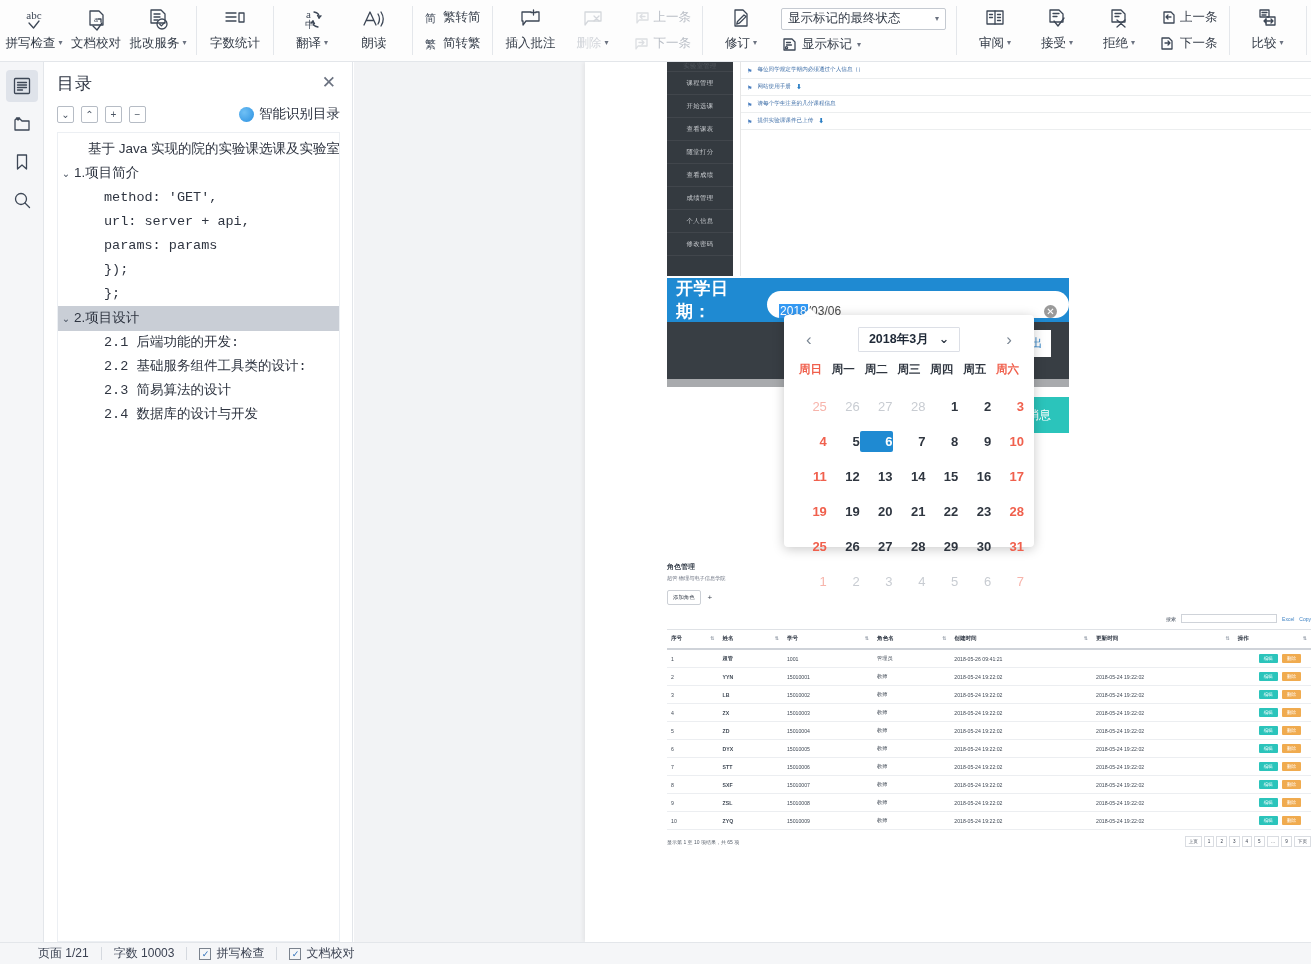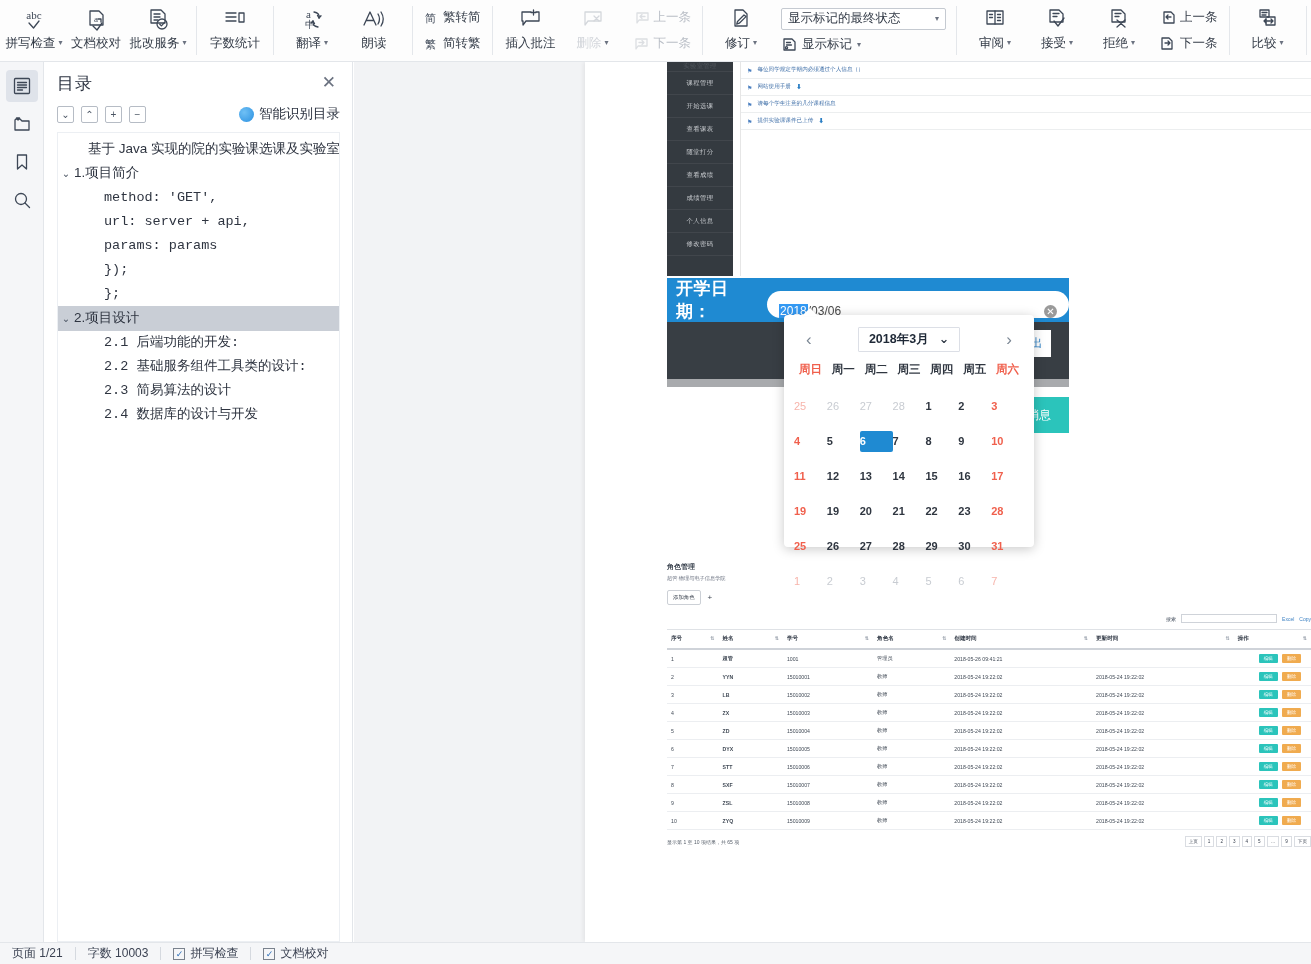--- a/index.html
+++ b/index.html
@@ -173,21 +173,21 @@
   .dp-head { display: flex; align-items: center; justify-content: space-between; padding: 4px 6px 8px 6px; }
   .dp-nav { font-size: 17px; color: #7b8794; cursor: pointer; padding: 0 6px; }
   .dp-sel {
     border: 1px solid #dcdfe6; border-radius: 1px; padding: 3px 10px; font-size: 12.5px;
     color: #1f2937; font-weight: bold; display: flex; gap: 10px; cursor: pointer;
   }
   .dp-grid { display: grid; grid-template-columns: repeat(7, 1fr); row-gap: 14px; }
   .dp-wd { font-size: 11.5px; font-weight: bold; text-align: center; color: #2f3640; padding: 2px 0 5px 0; }
   .dp-wd.wk { color: #f0604d; }
   .dp-d {
-    font-size: 11px; font-weight: bold; text-align: left; color: #2f3640;
+    font-size: 13px; font-weight: bold; text-align: right; color: #2f3640;
     height: 21px; line-height: 21px; cursor: pointer; border-radius: 2px;
   }
   .dp-d.wk { color: #f0604d; }
   .dp-d.out { color: #c8ccd2; font-weight: normal; }
   .dp-d.out.wk { color: #f7b4ab; font-weight: normal; }
   .dp-d.on { background: #1f8ad2; color: #fff; }
 
   
   .behind1 { position: absolute; left: 0px; top: 430px; width: 402px; height: 1px; background: #e4e4e4; }
   .behind2 { position: absolute; left: 330px; top: 420px; width: 72px; height: 50px; border: 1px solid #dcdcdc; border-radius: 3px;}
@@ -234,20 +234,21 @@
     min-width: 9px; font-size: 4.6px; color: #3a4250; border: 1px solid #dadde2;
     padding: 2px 3px; text-align: center; cursor: pointer; background: #fff;
   }
 
   
   .status {
     position: absolute; left: 0; bottom: 0; width: 1311px; height: 22px;
     background: #f5f6f8; border-top: 1px solid #e3e6ea;
     display: flex; align-items: center; gap: 0; font-size: 12px; color: #3b4252;
     overflow: hidden;
+    padding-left: 26px;
   }
   .st-item { padding: 0 12px; display: flex; align-items: center; gap: 5px; cursor: pointer; white-space: nowrap;}
   .st-sep { width: 1px; height: 13px; background: #d5d9df; }
   .chk {
     width: 12px; height: 12px; border: 1px solid #7a828d; display: inline-flex;
     align-items: center; justify-content: center; font-size: 9px; color: #2d6fb8;
   }
 </style>
 </head>
 <body>

